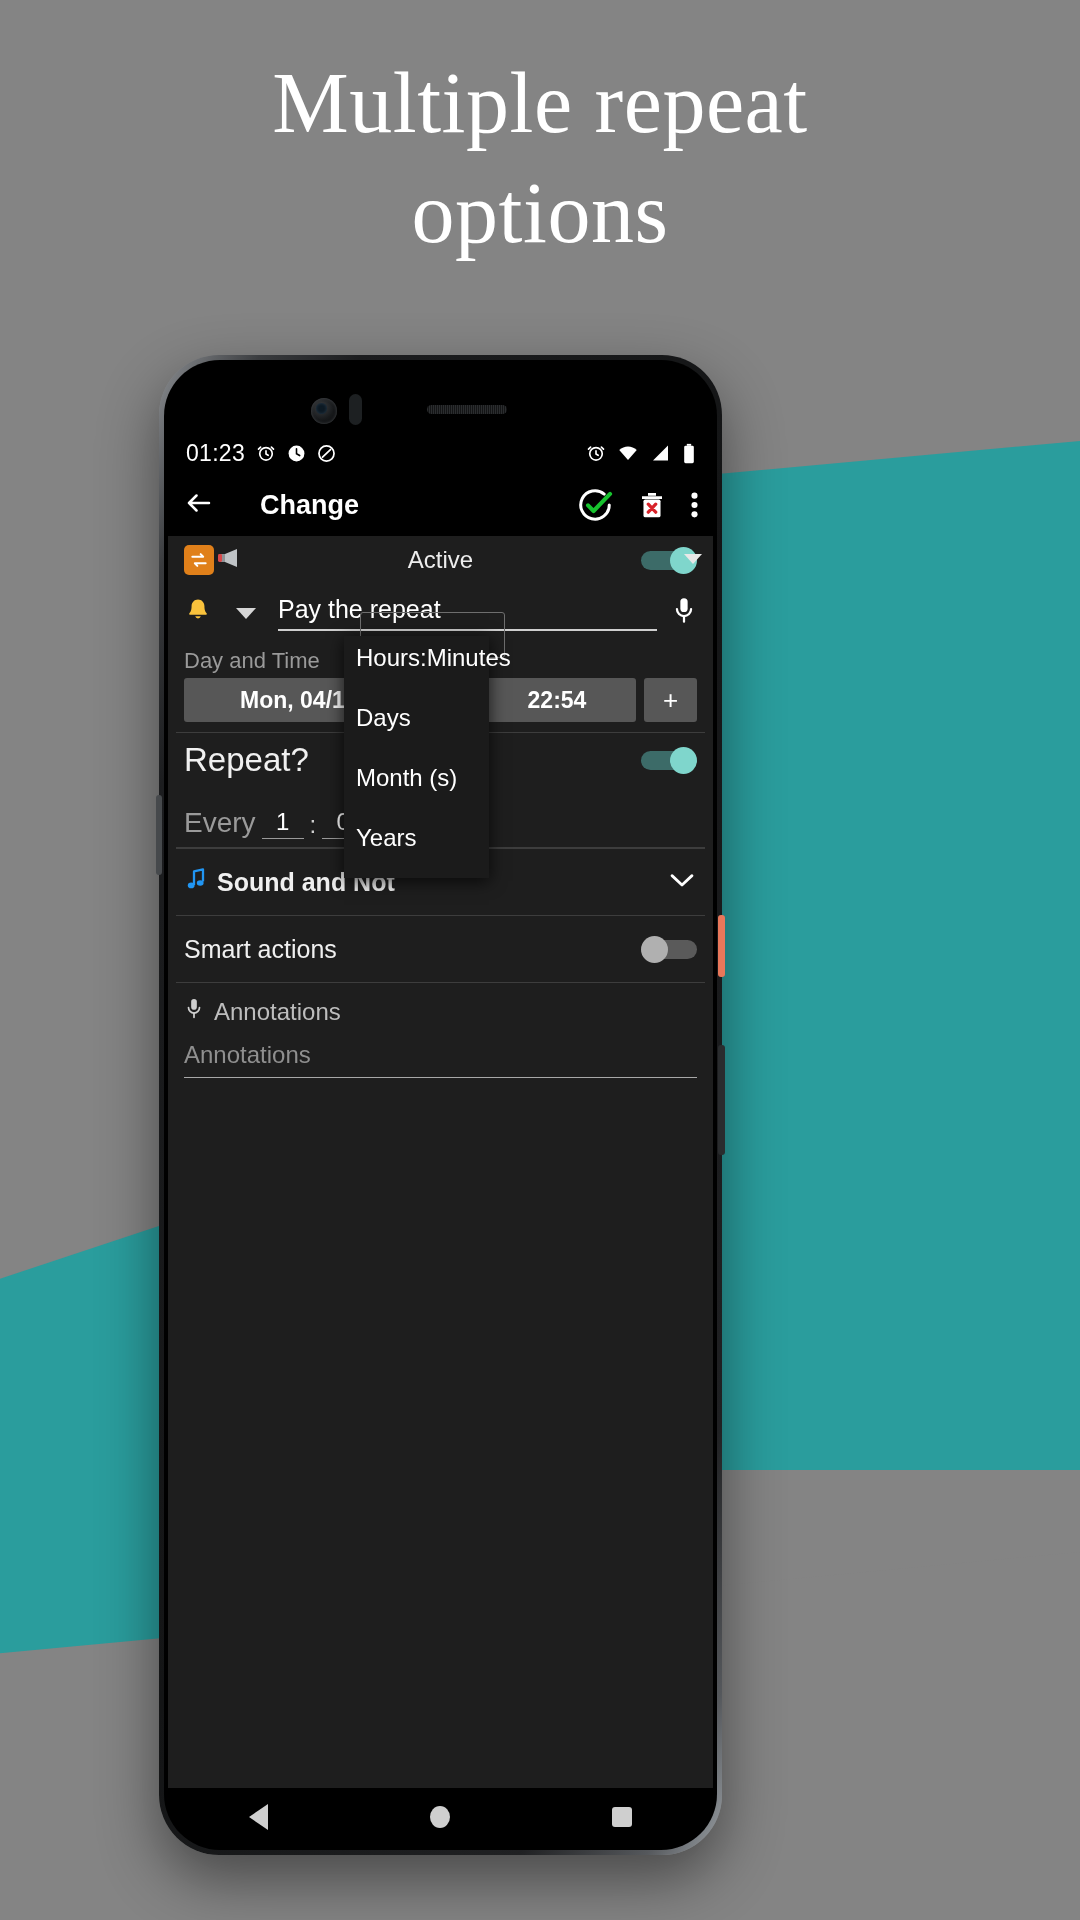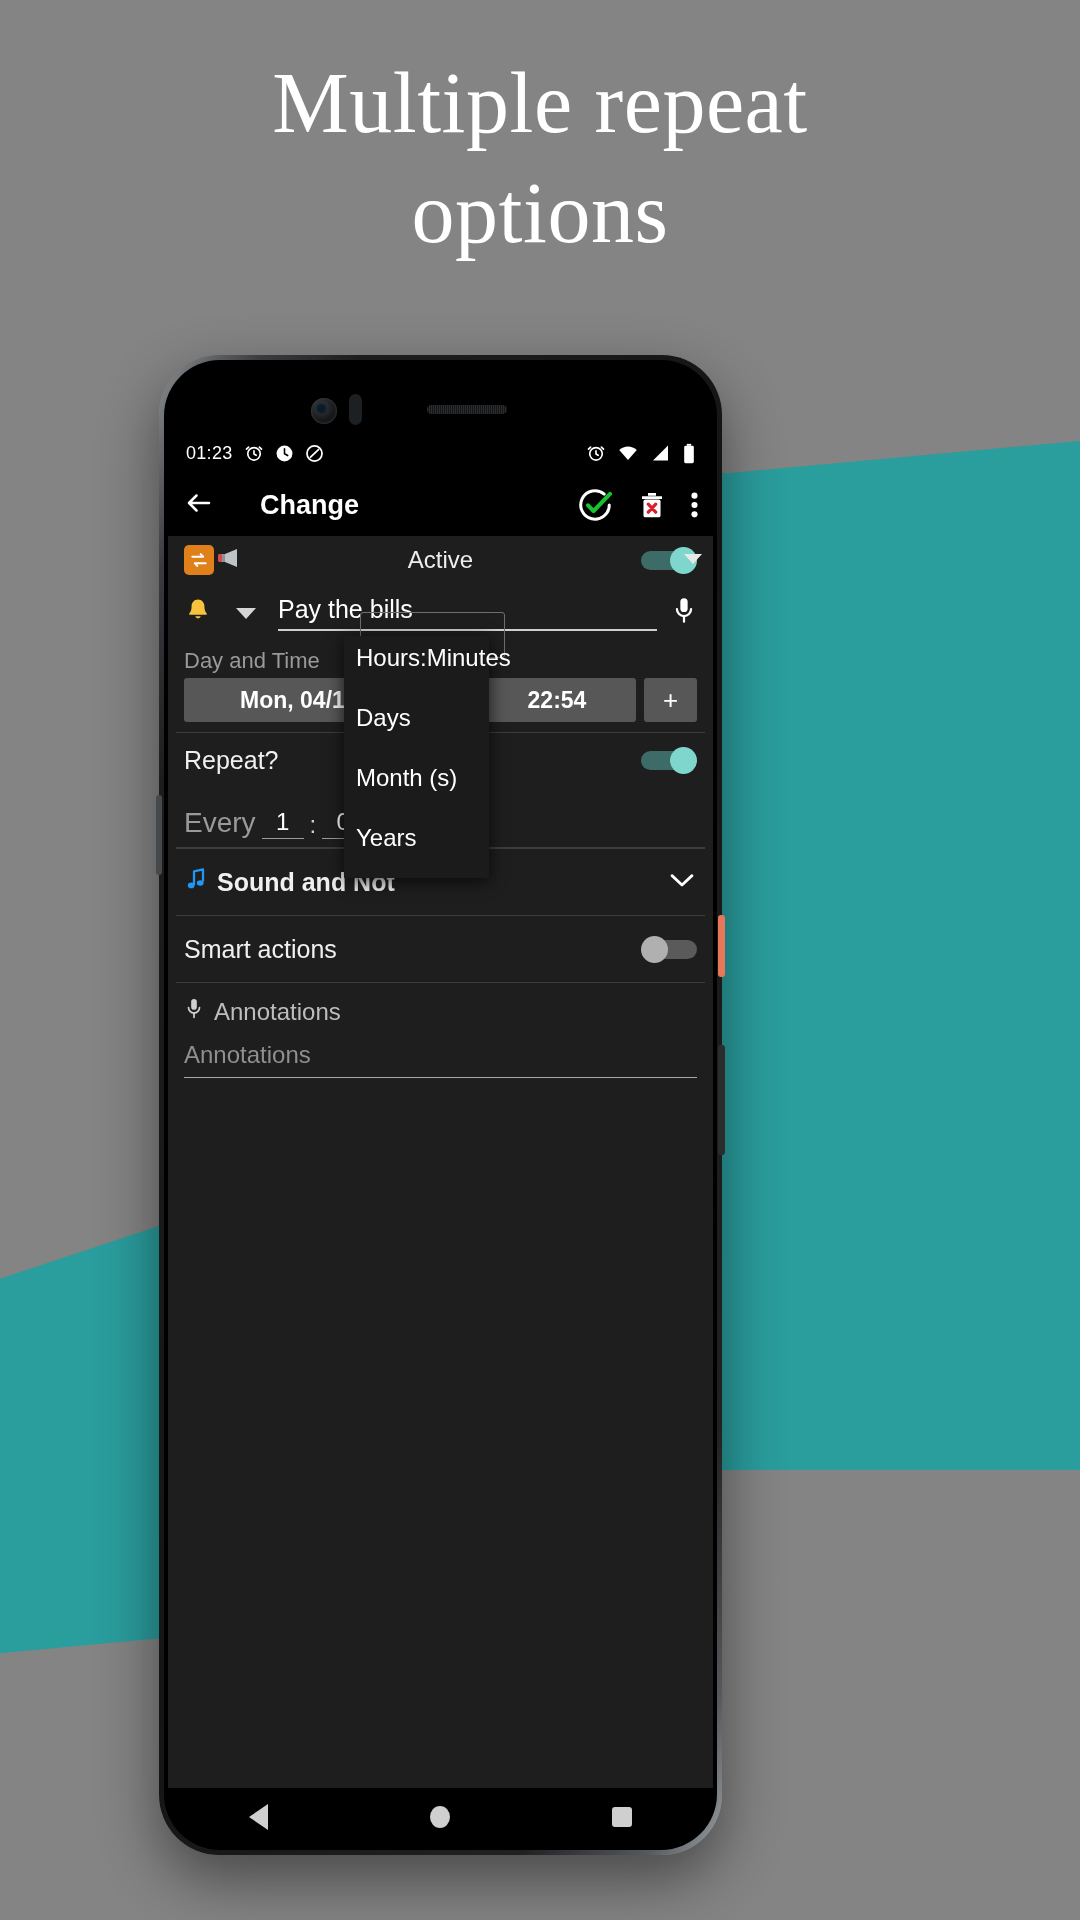--- a/index.html
+++ b/index.html
@@ -96,21 +96,21 @@
   }
 
   
   #statusbar {
     height:42px; width:100%;
     background:#000;
     display:flex; align-items:center;
     padding:0 17px 0 18px;
     color:#fff;
   }
-  #sb-time { font-size:18px; font-weight:500; letter-spacing:.3px; }
+  #sb-time { font-size:23px; font-weight:500; letter-spacing:.3px; }
   .sb-ic { margin-left:11px; display:inline-flex; }
   #sb-spacer { flex:1; }
 
   
   #appbar {
     height:62px; background:#000;
     display:flex; align-items:center;
     padding:0 14px 0 16px;
   }
   #appbar-title {
@@ -176,21 +176,21 @@
     font-size:23px; font-weight:bold; height:44px;
   }
   #date-btn { flex:1.9; }
   #time-btn { flex:1.05; }
   #plus-btn { width:53px; font-size:26px; font-weight:normal; }
 
   .divider { height:1px; background:#3d3d3d; margin:0 8px; }
 
   
   #repeat-row { height:54px; }
-  #repeat-label { color:#f0f0f0; font-size:25px; }
+  #repeat-label { color:#f0f0f0; font-size:33px; }
   #every-row { height:60px; align-items:flex-end; padding-bottom:8px; }
   #every-label { color:#9a9a9a; font-size:28px; }
   .num-field {
     width:42px; border-bottom:1.5px solid #9a9a9a;
     text-align:center; color:#fff; font-size:24px; margin:0 6px;
     padding-bottom:2px;
   }
   #colon { color:#cfcfcf; font-size:24px; }
 
   
@@ -393,21 +393,21 @@
 
         <div class="row" id="title-row">
           <span id="bell">
             <svg width="28" height="28" viewBox="0 0 24 24">
                 <path d="M12 3c-3.1 0-5.5 2.5-5.5 5.6 0 4.3-1.3 5.6-2 6.4-.3.4 0 1 .5 1h14c .5 0 .8-.6.5-1-.7-.8-2-2.1-2-6.4C17.5 5.5 15.1 3 12 3z" fill="#f9c23c"></path>
                 <path d="M9.6 17.4a2.5 2.5 0 0 0 4.8 0z" fill="#f9c23c"></path>
               </svg>
           </span>
           <span id="caret-dd"></span>
           <span id="title-field">
-            <span id="title-value">Pay the bills</span>
+            <span id="title-value">Pay the repeat</span>
           </span>
           <span>
             <svg width="26" height="30" viewBox="0 0 24 28">
                 <rect x="8.6" y="2" width="6.8" height="13" rx="3.4" fill="#fff"></rect>
                 <path d="M5.4 12.2a6.6 6.6 0 0 0 13.2 0" fill="none" stroke="#fff" stroke-width="2.1" stroke-linecap="round"></path>
                 <path d="M12 19v5" stroke="#fff" stroke-width="2.1" stroke-linecap="round"></path>
               </svg>
           </span>
         </div>
 

